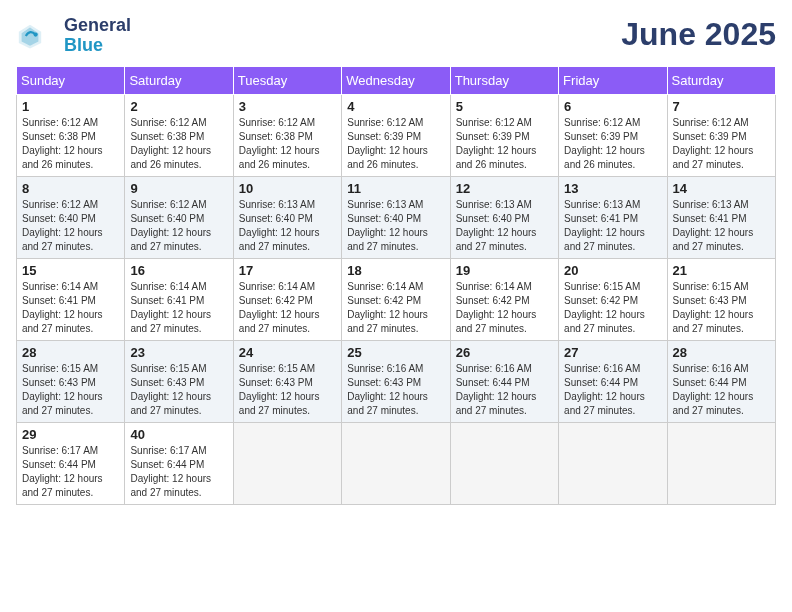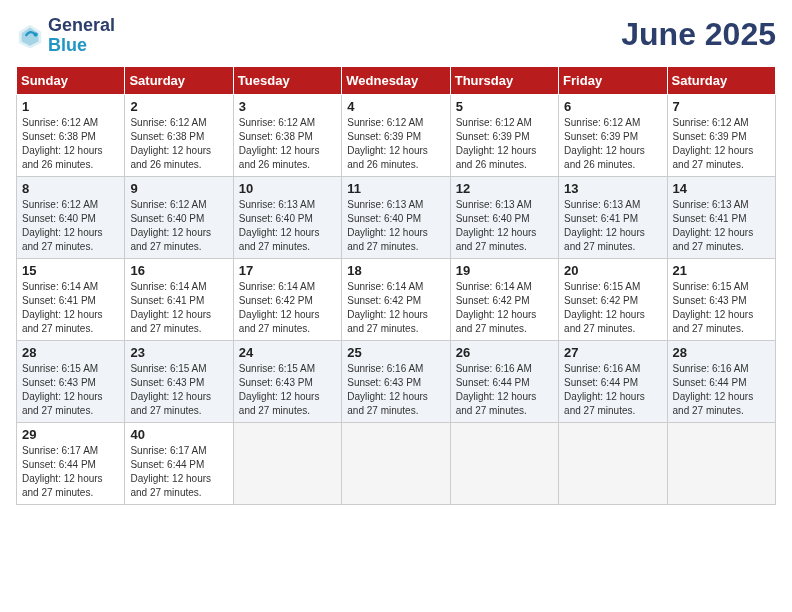--- a/index.html
+++ b/index.html
@@ -12,21 +12,21 @@
     }
     .header {
       display: flex;
       justify-content: space-between;
       align-items: flex-start;
       margin-bottom: 10px;
     }
     .logo {
       display: flex;
       align-items: center;
-      gap: 4px;
+      gap: 20px;
     }
     .logo-text {
       font-size: 18px;
       font-weight: bold;
       line-height: 1.1;
     }
     .logo-general { color: #2c3e6b; }
     .logo-blue { color: #2196c4; }
     .logo-icon {
       width: 28px;
@@ -43,26 +43,26 @@
     .subtitle {
       font-size: 14px;
       color: #444;
     }
     .calendar {
       width: 100%;
       border-collapse: collapse;
       font-size: 11px;
     }
     .calendar th {
-      background: #b91c1c;
+      background: #8b5cf6;
       color: #fff;
       padding: 6px 4px;
       text-align: left;
       font-size: 13px;
-      font-weight: bold;
+      font-weight: normal;
       border: 1px solid #fff;
     }
     .calendar td {
       border: 1px solid #ccc;
       vertical-align: top;
       padding: 4px 5px;
       width: calc(100%/7);
       min-height: 80px;
       height: 80px;
       background: #fff;

